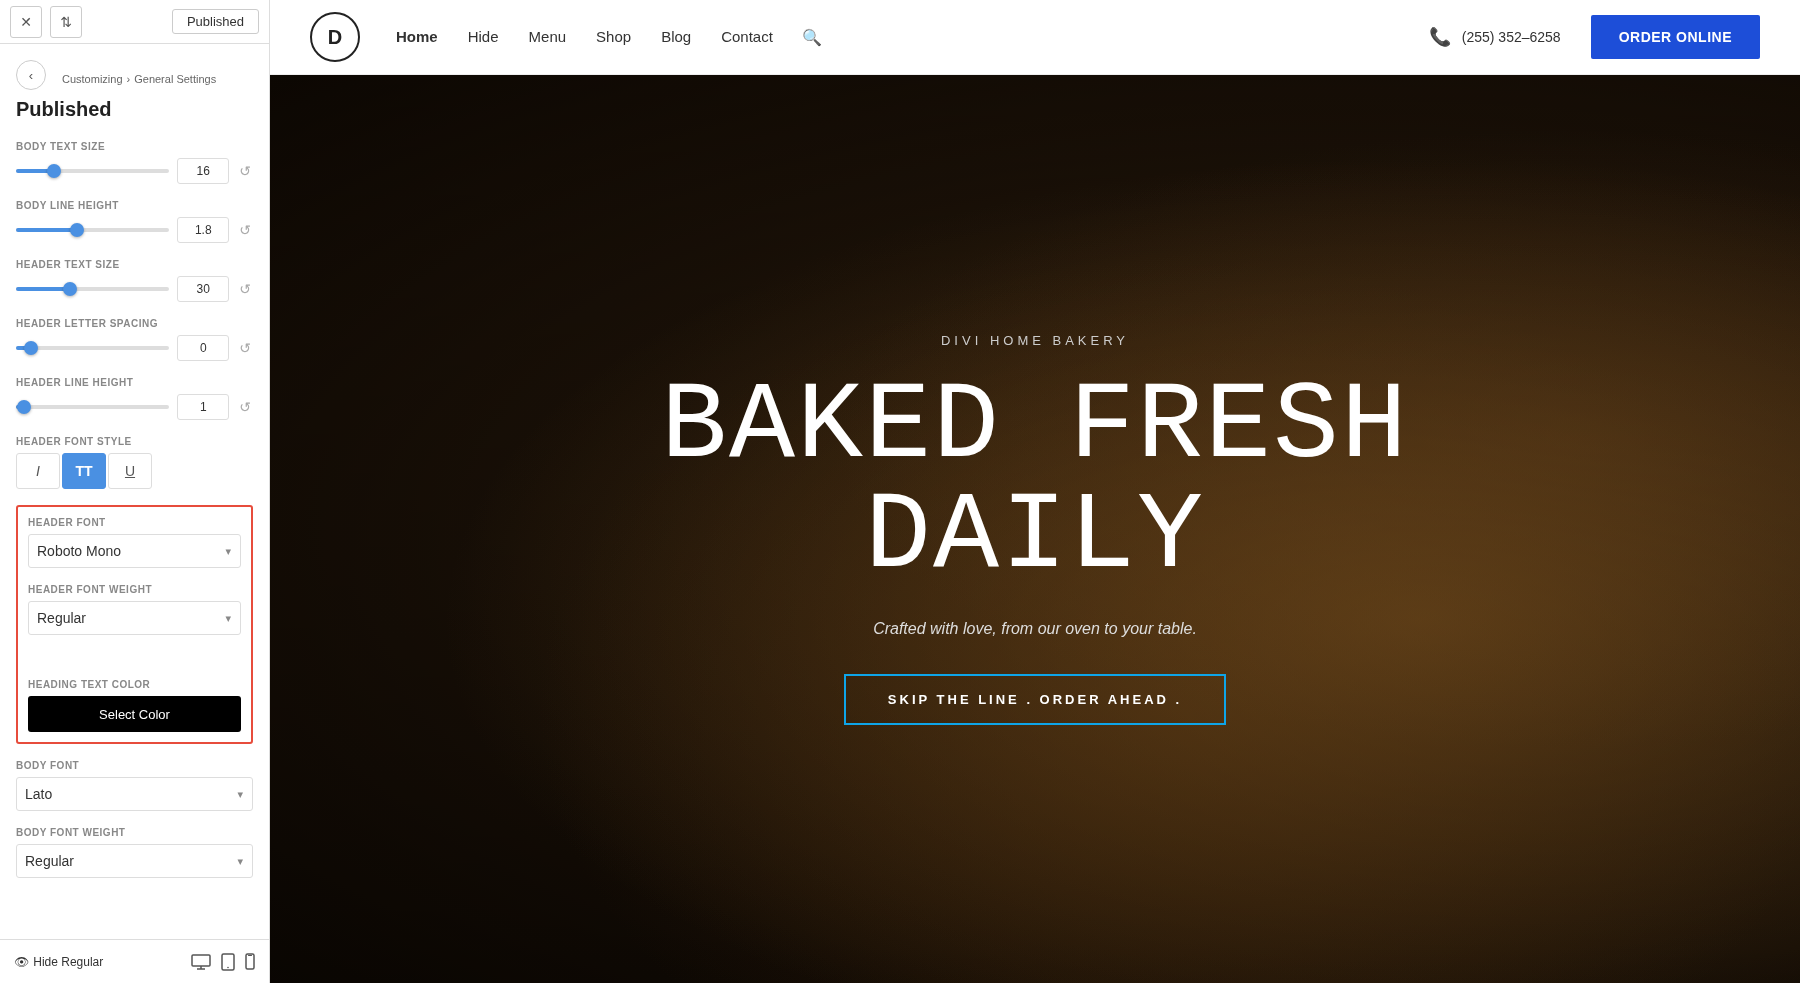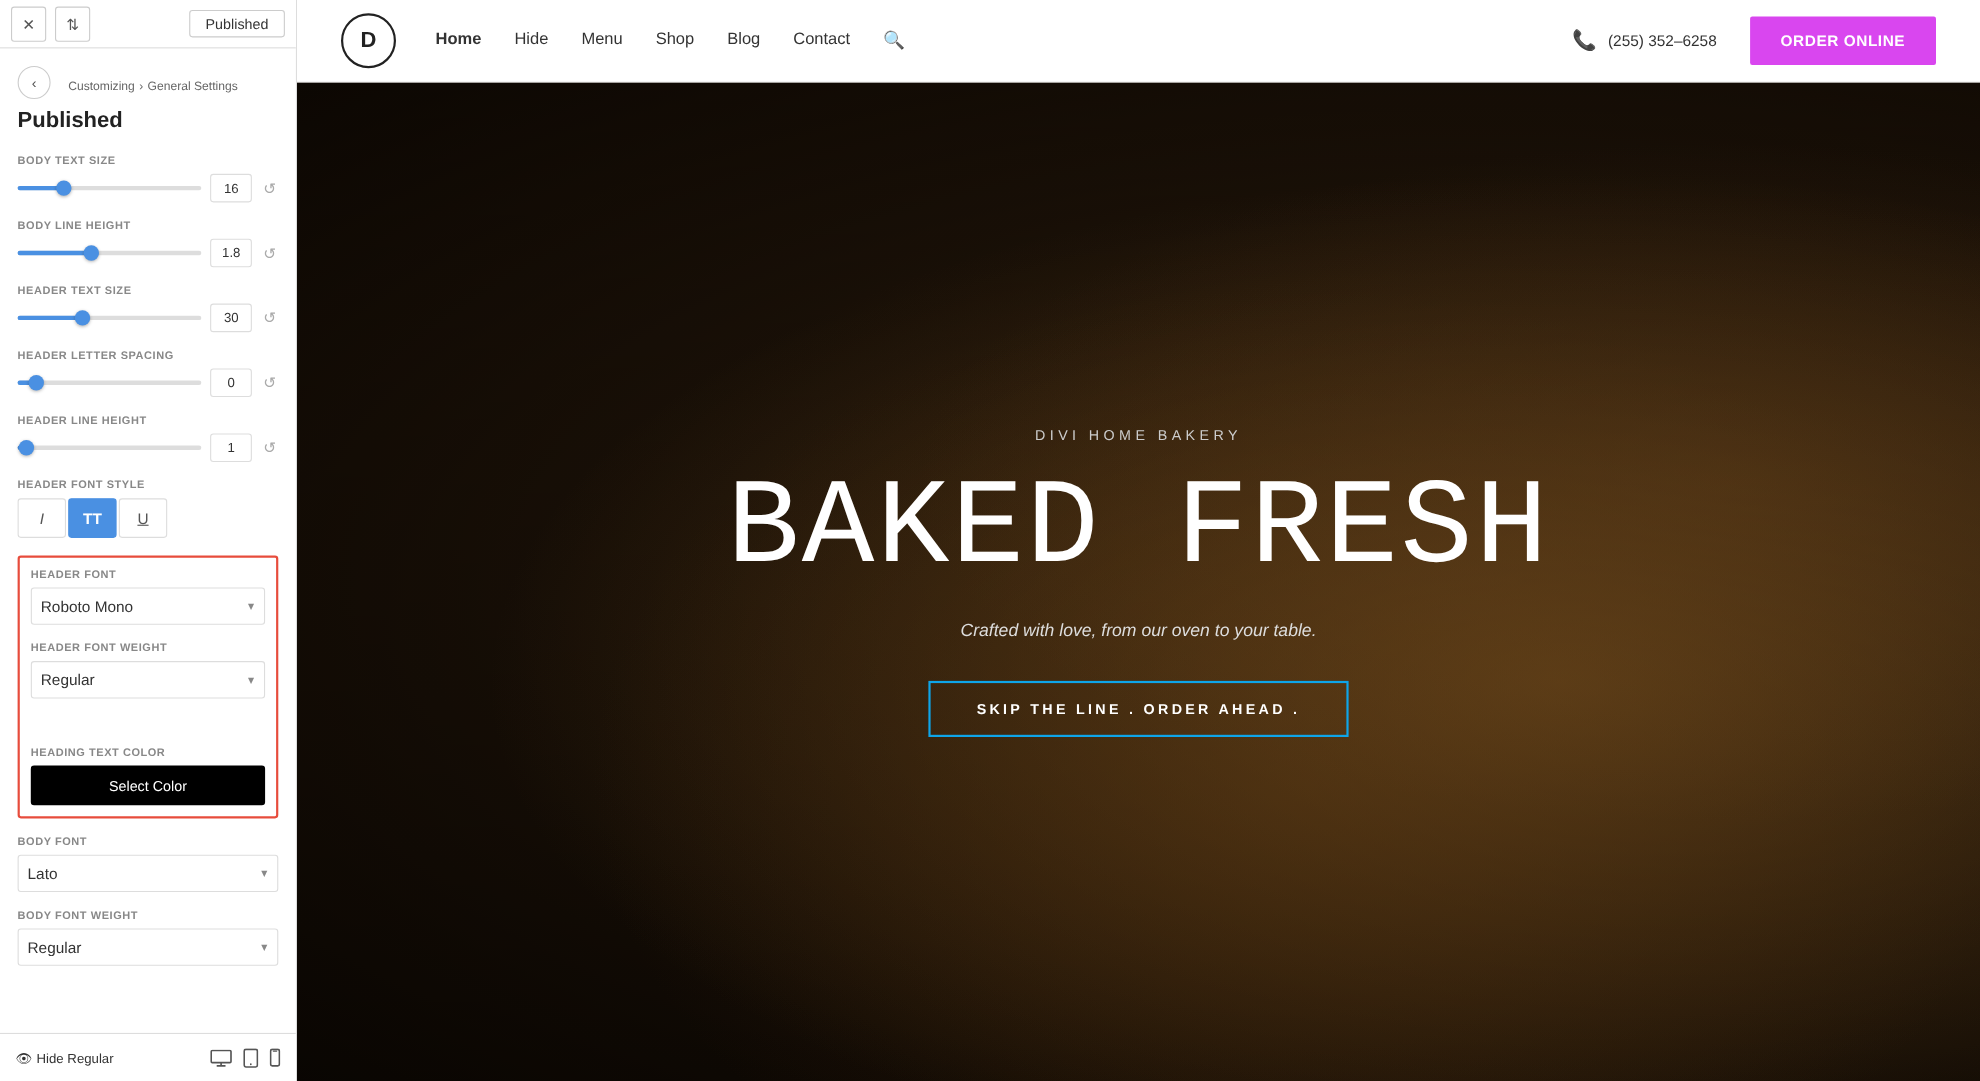--- a/index.html
+++ b/index.html
@@ -113,21 +113,21 @@
     .slider-thumb {
       width: 14px; height: 14px;
       background: #4a90e2;
       border-radius: 50%;
       position: absolute;
       top: -5px;
       transform: translateX(-50%);
       box-shadow: 0 1px 3px rgba(0,0,0,0.3);
     }
     .slider-value {
-      width: 38px;
+      width: 52px;
       height: 26px;
       border: 1px solid #ddd;
       border-radius: 3px;
       text-align: center;
       font-size: 12px;
       color: #333;
       display: flex; align-items: center; justify-content: center;
     }
     .reset-btn {
       color: #aaa;
@@ -288,21 +288,21 @@
     }
     .nav-phone-icon {
       font-size: 18px;
       color: #333;
     }
     .nav-phone-num {
       font-size: 14px;
       color: #333;
     }
     .nav-order-btn {
-      background: #d946ef;
+      background: #1d4ed8;
       color: #fff;
       border: none;
       padding: 14px 28px;
       font-size: 14px;
       font-weight: 600;
       letter-spacing: 0.5px;
       cursor: pointer;
       border-radius: 2px;
     }
 
@@ -580,19 +580,20 @@
     <button class="nav-order-btn">ORDER ONLINE</button>
   </div>
 
   <div class="site-hero">
     <div class="hero-bg"></div>
     <div class="hero-bg-texture"></div>
     <div class="hero-content">
       <div class="hero-subtitle">DIVI HOME BAKERY</div>
       <div class="hero-title">
         <span>BAKED FRESH</span><br>
+        <span>DAILY</span>
       </div>
       <div class="hero-desc">Crafted with love, from our oven to your table.</div>
       <button class="hero-cta-btn">SKIP THE LINE . ORDER AHEAD .</button>
     </div>
   </div>
 
 </div>
 
 </body></html>

